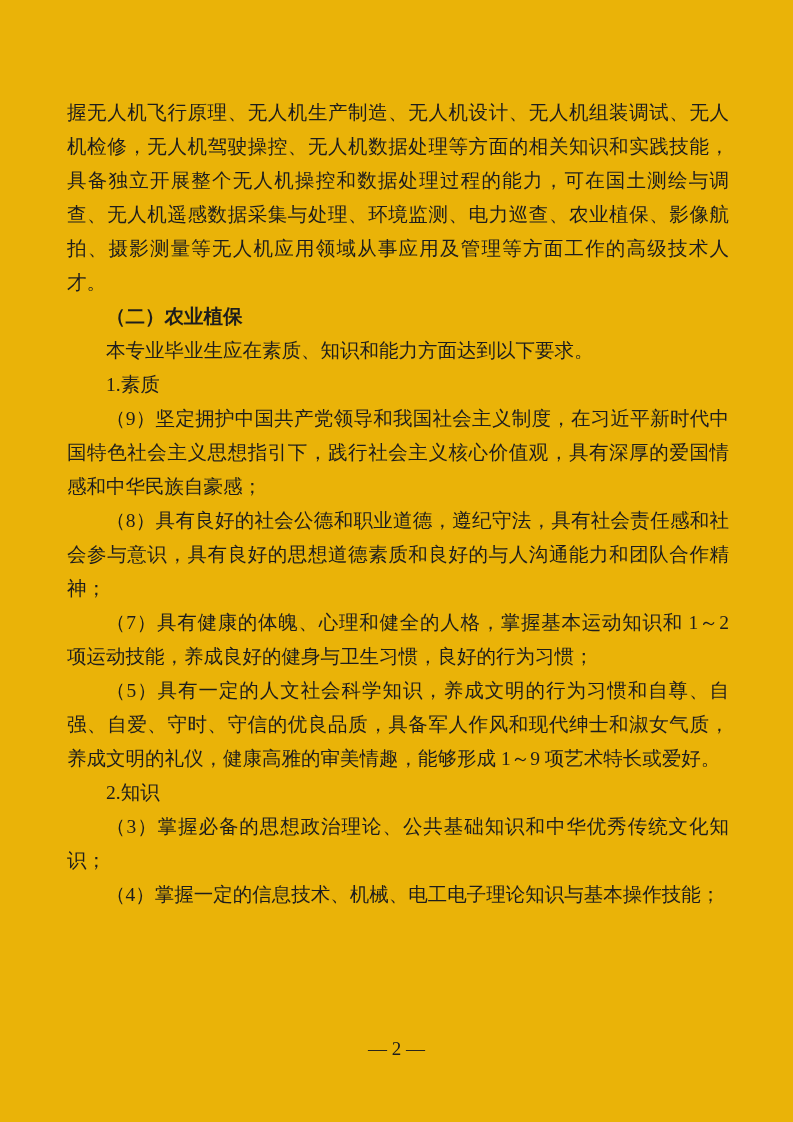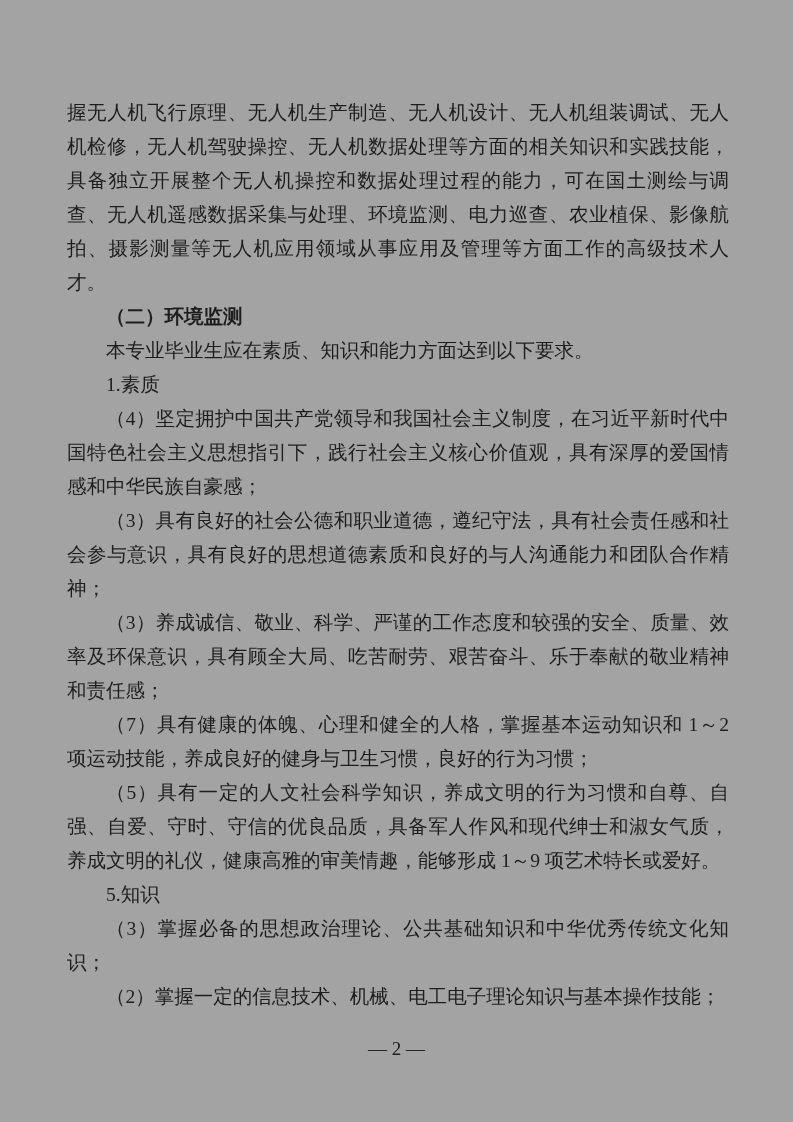--- a/index.html
+++ b/index.html
@@ -4,21 +4,21 @@
 <style>
   html, body {
     margin: 0;
     padding: 0;
     background: #ffffff;
   }
   .page {
     position: relative;
     width: 793px;
     height: 1122px;
-    background: #a3a3a3;
+    background: #eab308;
     overflow: hidden;
     font-family: "Liberation Serif", "DejaVu Serif", serif;
     color: #1d1d1d;
   }
   .content {
     position: absolute;
     left: 67px;
     top: 96px;
     width: 662px;
   }
@@ -45,26 +45,25 @@
     line-height: 26px;
     color: #1d1d1d;
   }
 </style>
 </head>
 <body>
 
 <div class="page">
   <div class="content">
     <p>握无人机飞行原理、无人机生产制造、无人机设计、无人机组装调试、无人机检修，无人机驾驶操控、无人机数据处理等方面的相关知识和实践技能，具备独立开展整个无人机操控和数据处理过程的能力，可在国土测绘与调查、无人机遥感数据采集与处理、环境监测、电力巡查、农业植保、影像航拍、摄影测量等无人机应用领域从事应用及管理等方面工作的高级技术人才。</p>
-    <p class="indent heading">（二）环境监测</p>
+    <p class="indent heading">（二）农业植保</p>
     <p class="indent">本专业毕业生应在素质、知识和能力方面达到以下要求。</p>
     <p class="indent">1.素质</p>
-    <p class="indent">（4）坚定拥护中国共产党领导和我国社会主义制度，在习近平新时代中国特色社会主义思想指引下，践行社会主义核心价值观，具有深厚的爱国情感和中华民族自豪感；</p>
-    <p class="indent">（3）具有良好的社会公德和职业道德，遵纪守法，具有社会责任感和社会参与意识，具有良好的思想道德素质和良好的与人沟通能力和团队合作精神；</p>
-    <p class="indent">（3）养成诚信、敬业、科学、严谨的工作态度和较强的安全、质量、效率及环保意识，具有顾全大局、吃苦耐劳、艰苦奋斗、乐于奉献的敬业精神和责任感；</p>
+    <p class="indent">（9）坚定拥护中国共产党领导和我国社会主义制度，在习近平新时代中国特色社会主义思想指引下，践行社会主义核心价值观，具有深厚的爱国情感和中华民族自豪感；</p>
+    <p class="indent">（8）具有良好的社会公德和职业道德，遵纪守法，具有社会责任感和社会参与意识，具有良好的思想道德素质和良好的与人沟通能力和团队合作精神；</p>
     <p class="indent">（7）具有健康的体魄、心理和健全的人格，掌握基本运动知识和 1～2 项运动技能，养成良好的健身与卫生习惯，良好的行为习惯；</p>
     <p class="indent">（5）具有一定的人文社会科学知识，养成文明的行为习惯和自尊、自强、自爱、守时、守信的优良品质，具备军人作风和现代绅士和淑女气质，养成文明的礼仪，健康高雅的审美情趣，能够形成 1～9 项艺术特长或爱好。</p>
-    <p class="indent">5.知识</p>
+    <p class="indent">2.知识</p>
     <p class="indent">（3）掌握必备的思想政治理论、公共基础知识和中华优秀传统文化知识；</p>
-    <p class="indent">（2）掌握一定的信息技术、机械、电工电子理论知识与基本操作技能；</p>
+    <p class="indent">（4）掌握一定的信息技术、机械、电工电子理论知识与基本操作技能；</p>
   </div>
   <div class="footer">— 2 —</div>
 </div>
 
 </body></html>

